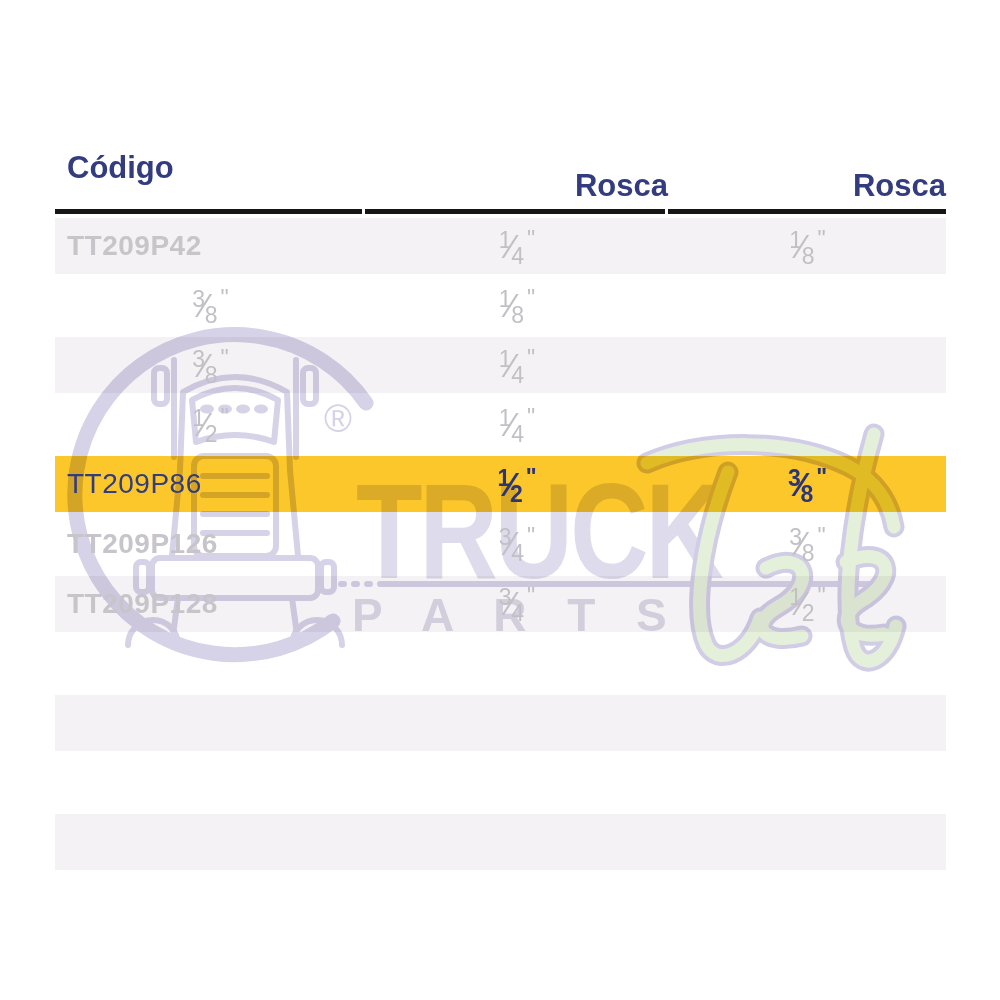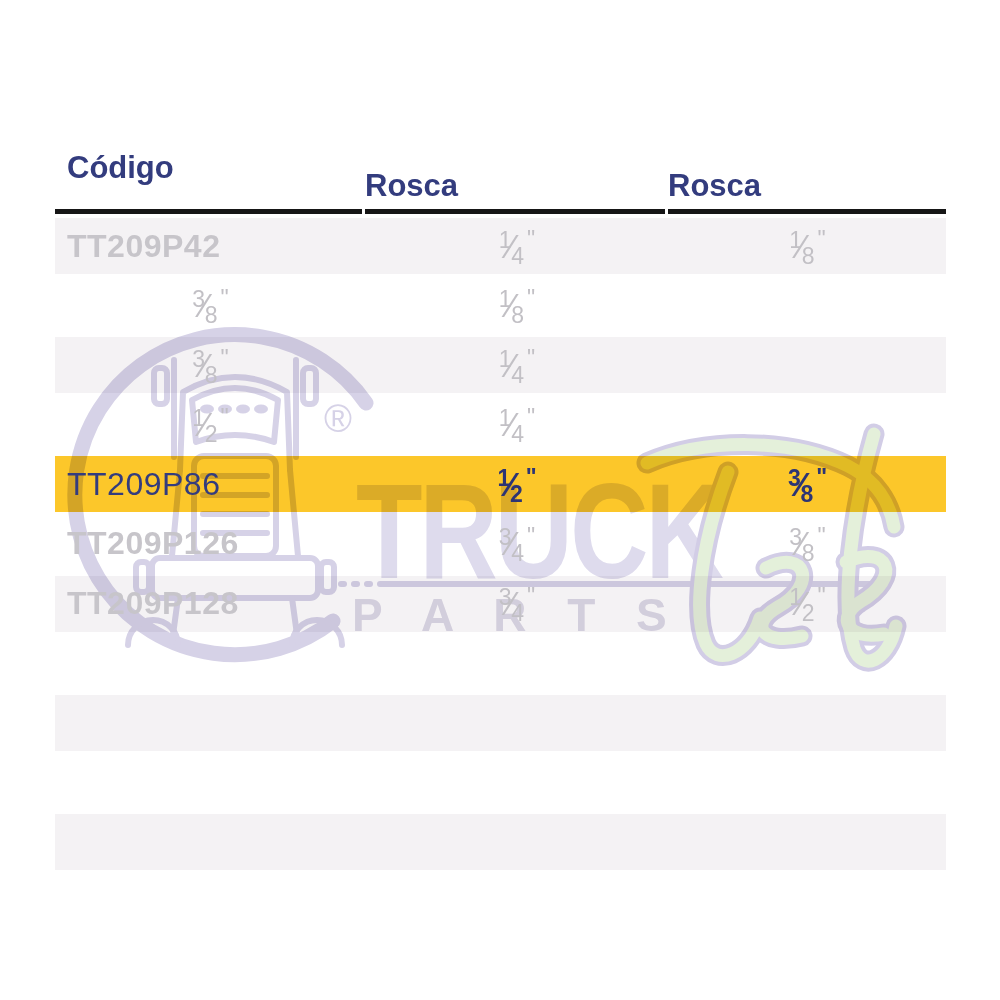--- a/index.html
+++ b/index.html
@@ -15,28 +15,28 @@
   .stripe[data-bg="yellow"]{background:#fcc72a;}
   
   .wm{position:absolute;left:0;top:0;width:1000px;height:1000px;z-index:2;
       mix-blend-mode:multiply;pointer-events:none;}
   
   .content{position:absolute;left:0;top:0;width:1000px;height:1000px;z-index:3;}
   .thead{position:absolute;left:55px;top:120px;width:891px;height:86px;
          display:grid;grid-template-columns:310px 303px 278px;color:#333c7e;}
   .hc{font-weight:700;font-size:31px;line-height:37px;align-self:end;}
   .hc1{padding-left:12px;padding-bottom:20px;}
-  .hc2,.hc3{text-align:right;display:flex;flex-direction:row;padding-bottom:2px;}
+  .hc2,.hc3{text-align:right;display:flex;flex-direction:column;padding-bottom:2px;}
   .hline{position:absolute;top:209px;height:5px;background:#161616;}
   .seg1{left:55px;width:307px;}
   .seg2{left:365px;width:300px;}
   .seg3{left:668px;width:278px;}
   .rows{position:absolute;left:55px;top:218px;width:891px;}
   .row{height:56px;margin-bottom:3.6px;display:grid;grid-template-columns:310px 303px 278px;align-items:center;}
-  .cell.code{padding-left:12px;font-size:32px;font-weight:700;letter-spacing:0.5px;color:#c7c5ca;}
+  .cell.code{padding-left:12px;font-size:28px;font-weight:700;letter-spacing:0.5px;color:#c7c5ca;}
   .fcell{text-align:center;color:#c2c0c5;font-weight:400;}
   .frac{white-space:nowrap;}
   .frac .num{font-size:23px;position:relative;top:-10px;}
   .frac .sl{font-size:34px;display:inline-block;margin:0 -3px;}
   .frac .den{font-size:23px;position:relative;top:6px;}
   .frac .in{font-size:23px;position:relative;top:-11px;margin-left:3px;letter-spacing:-1px;}
   .row.hl .cell.code{color:#333c7e;font-weight:400;}
   .row.hl .fcell{color:#2d3574;font-weight:700;}
 </style>
 </head>

